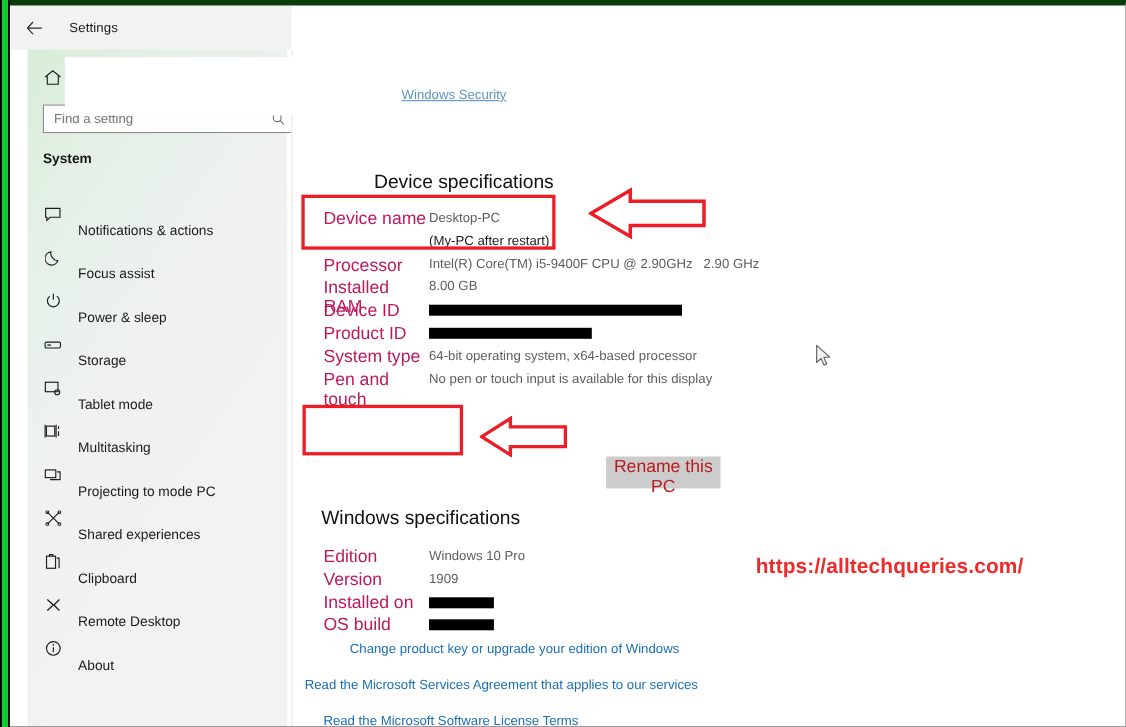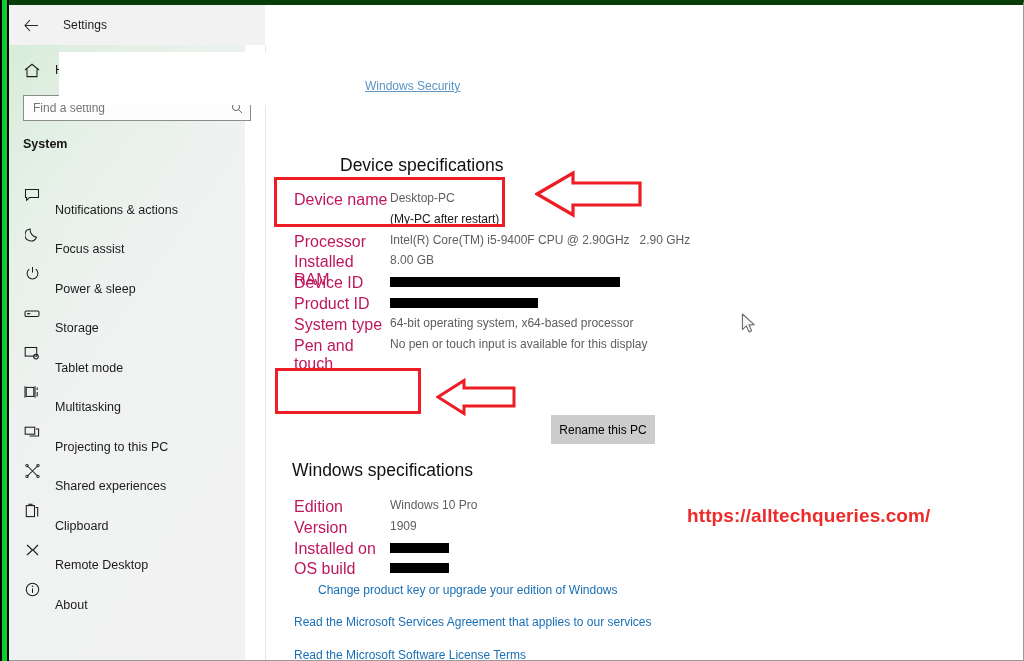--- a/index.html
+++ b/index.html
@@ -45,21 +45,21 @@
   #back-btn{
     width:44px;height:32px;display:flex;align-items:center;justify-content:center;
     color:#333;font-size:17px;line-height:1;
     margin-left:0;
   }
   #title-text{
     font-size:12px;color:#1b1b1b;margin-left:10px;letter-spacing:.1px;
   }
   
   #nav{
-    position:absolute;left:0;top:40px;width:236px;height:615px;
+    position:absolute;left:16px;top:40px;width:236px;height:615px;
     background:linear-gradient(125deg,#d8ecd8 0%, #e4f0e6 18%, #f0f2f2 46%, #f2f2f2 100%);
   }
   #home-row{
     position:absolute;left:0;top:8px;width:256px;height:34px;
     display:flex;align-items:center;
   }
   .nav-ico{
     width:46px;min-width:46px;display:flex;align-items:center;justify-content:center;
     color:#1d1d1d;
   }
@@ -101,21 +101,21 @@
   .spec-row{display:flex;align-items:flex-start;height:20.8px;}
   .spec-key{width:96px;min-width:96px;font-size:16px;color:#be185d;}
   .spec-val{font-size:12px;color:#5e5e5e;white-space:pre;}
   .spec-val.dark{color:#1b1b1b;}
   .redact{
     display:inline-block;height:10px;background:#000;vertical-align:middle;
     margin-top:3px;
   }
   #rename-btn{
     position:absolute;left:285px;top:370px;width:104px;height:29px;
-    background:#cccccc;border:0;color:#000000;font-family:inherit;font-size:12px;
+    background:#cccccc;border:0;color:#b91c1c;font-family:inherit;font-size:16px;
     cursor:default;
   }
   .link{
     position:absolute;font-size:12px;color:#1a6fb5;text-decoration:none;
   }
   
   .redbox{position:absolute;border:3px solid #ee1c25;box-sizing:border-box;z-index:30;}
   .arrow{position:absolute;z-index:30;}
   
   #occluder{
@@ -228,21 +228,21 @@
         <span class="label">Multitasking</span>
       </div>
 
       <div class="nav-item">
         <span class="nav-ico">
           <svg width="16" height="13" viewBox="0 0 16 13">
               <rect x="1.2" y="2.2" width="9.5" height="7" fill="none" stroke="#1d1d1d" stroke-width="1.05"></rect>
               <path d="M11.8 4 H14.6 V11 H5.5" fill="none" stroke="#1d1d1d" stroke-width="1.05"></path>
             </svg>
         </span>
-        <span class="label">Projecting to this PC</span>
+        <span class="label">Projecting to mode PC</span>
       </div>
 
       <div class="nav-item">
         <span class="nav-ico">
           <svg width="15" height="14" viewBox="0 0 15 14">
               <path d="M2 1.5 L13 12.5 M13 1.5 L2 12.5" stroke="#1d1d1d" stroke-width="1.05" fill="none"></path>
               <circle cx="2" cy="1.5" r="1.3" fill="none" stroke="#1d1d1d" stroke-width=".95"></circle>
               <circle cx="13" cy="1.5" r="1.3" fill="none" stroke="#1d1d1d" stroke-width=".95"></circle>
               <circle cx="2" cy="12.5" r="1.3" fill="none" stroke="#1d1d1d" stroke-width=".95"></circle>
               <circle cx="13" cy="12.5" r="1.3" fill="none" stroke="#1d1d1d" stroke-width=".95"></circle>
@@ -343,21 +343,21 @@
         <span class="spec-key">Installed on</span>
         <span class="redact" style="width: 59px;"></span>
       </div>
       <div class="spec-row">
         <span class="spec-key">OS build</span>
         <span class="redact" style="width: 59px;"></span>
       </div>
     </div>
 
     <a class="link" style="left:28px;top:538px;margin-left:24px;" href="#">Change product key or upgrade your edition of Windows</a>
-    <a class="link" style="left:28px;top:570px;" href="#">Read the Microsoft Services Agreement that applies to our services</a>
+    <a class="link" style="left:11px;top:570px;" href="#">Read the Microsoft Services Agreement that applies to our services</a>
     <a class="link" style="left:28px;top:603px;" href="#">Read the Microsoft Software License Terms</a>
   </div>
 
   <div class="redbox" style="left:265px;top:172px;width:231px;height:50px;"></div>
   <div class="redbox" style="left:266px;top:363px;width:146px;height:46px;"></div>
 
   <svg class="arrow" style="left:526px;top:165px;" width="108" height="48" viewBox="0 0 108 48">
     <path d="M2 24 L38 3 L38 13 L105 13 L105 35 L38 35 L38 45 Z" fill="none" stroke="#ee1c25" stroke-width="3.2" stroke-linejoin="miter"></path>
   </svg>
   <svg class="arrow" style="left:427px;top:373px;" width="80" height="38" viewBox="0 0 80 38">

